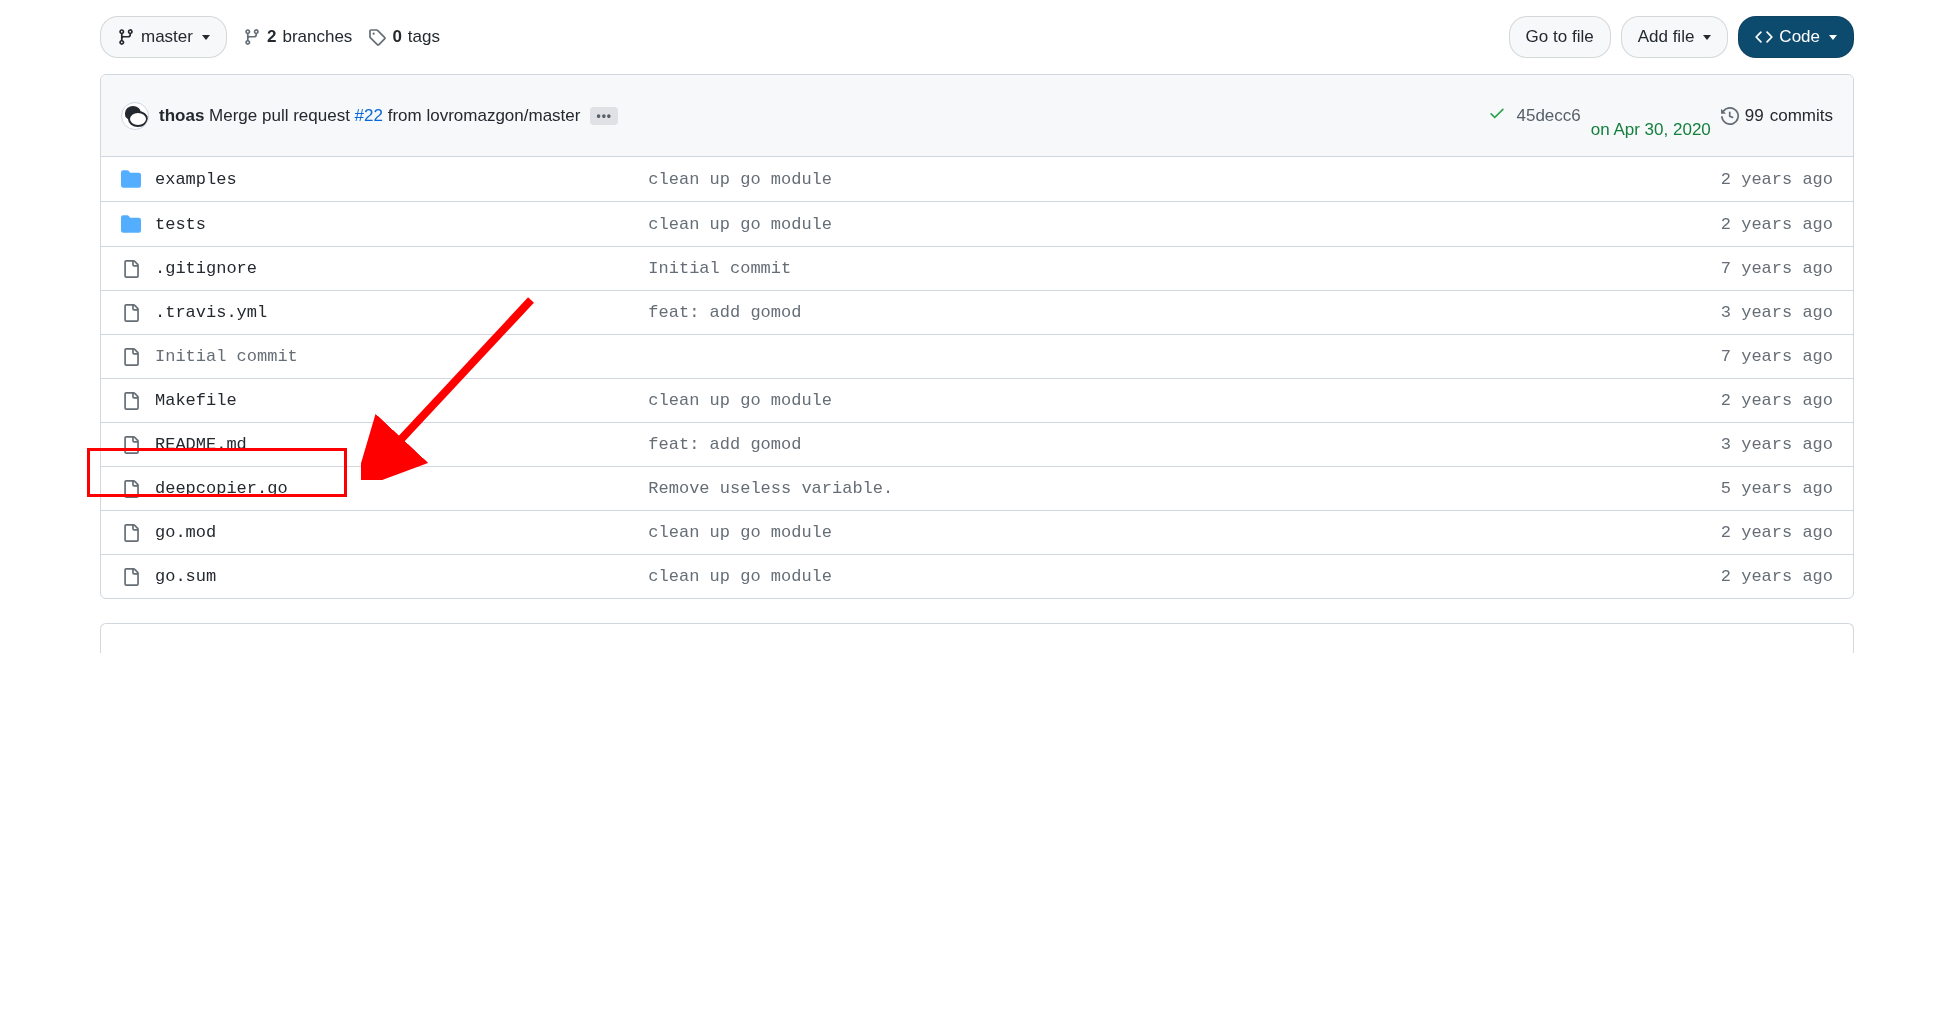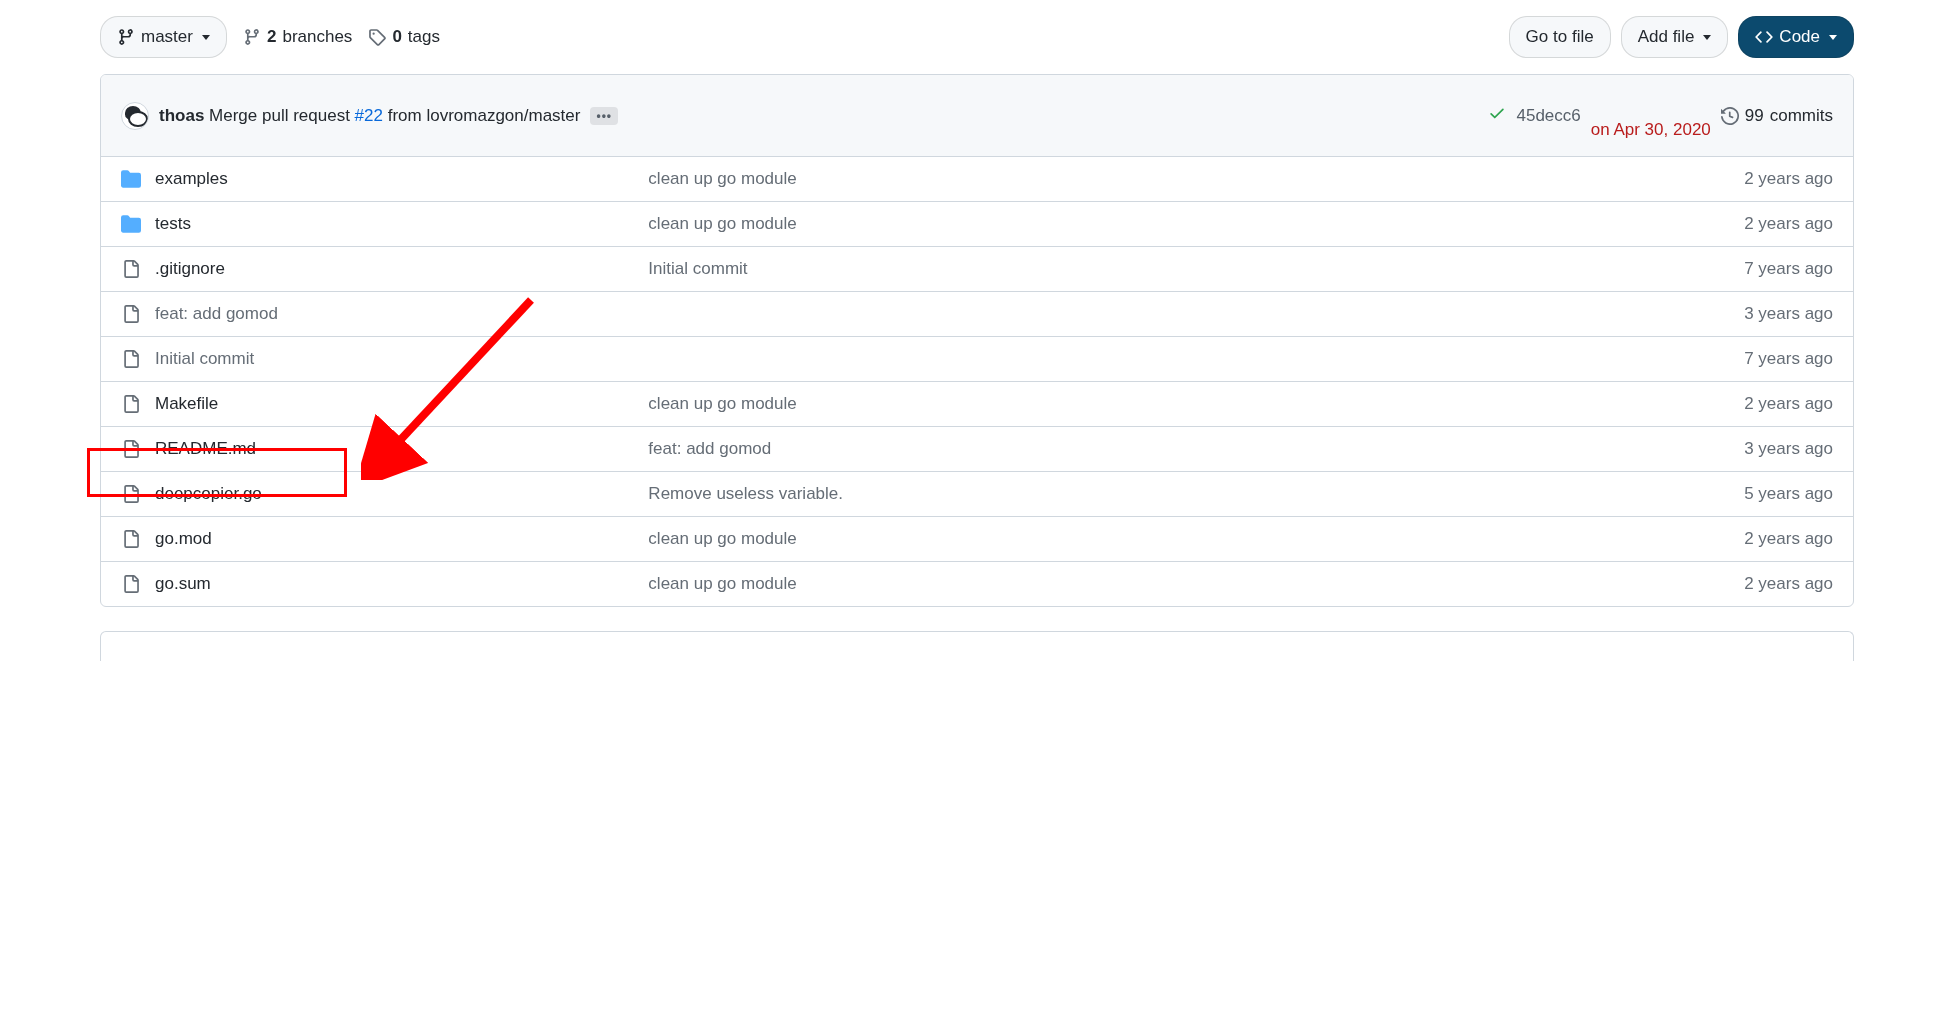--- a/index.html
+++ b/index.html
@@ -113,30 +113,31 @@
   }
   .commit-meta {
     display: flex;
     align-items: center;
     gap: 10px;
     color: #57606a;
     margin-left: auto;
   }
   .commit-meta .check { color: #2da44e; }
   .commit-meta .sha { color: #57606a; }
-  .commit-meta .date { color: #b91c1c; margin-top: 29px; }
+  .commit-meta .date { color: #15803d; margin-top: 29px; }
   .commit-meta strong { color: #24292f; font-weight: 400; }
 
   .row {
     display: flex;
     align-items: center;
     padding: 12px 20px;
     border-top: 1px solid #d0d7de;
     font-size: 17px;
     gap: 14px;
+    font-family: Liberation Mono, monospace;
   }
   .row:first-of-type { border-top: none; }
   .row .icon { width: 20px; display: flex; justify-content: center; }
   .row .icon svg { fill: #656d76; }
   .row .icon.folder svg { fill: #54aeff; }
   .row .name { flex: 0 0 28%; color: #24292f; }
   .row .name a { color: inherit; text-decoration: none; cursor: pointer; }
   .row .msg { flex: 1; color: #656d76; }
   .row .msg a { color: inherit; text-decoration: none; cursor: pointer; }
   .row .age { color: #656d76; white-space: nowrap; }
@@ -263,20 +264,21 @@
         <span class="name"><a>.gitignore</a></span>
         <span class="msg"><a>Initial commit</a></span>
         <span class="age">7 years ago</span>
       </div>
       <div class="row">
         <span class="icon ">
           <svg width="18" height="18" viewBox="0 0 16 16">
             <path d="M2 1.75C2 .784 2.784 0 3.75 0h6.586c.464 0 .909.184 1.237.513l2.914 2.914c.329.328.513.773.513 1.237v9.586A1.75 1.75 0 0 1 13.25 16h-9.5A1.75 1.75 0 0 1 2 14.25Zm1.75-.25a.25.25 0 0 0-.25.25v12.5c0 .138.112.25.25.25h9.5a.25.25 0 0 0 .25-.25V6h-2.75A1.75 1.75 0 0 1 9 4.25V1.5Zm6.75.062V4.25c0 .138.112.25.25.25h2.688a.252.252 0 0 0-.011-.013l-2.914-2.914a.272.272 0 0 0-.013-.011Z"></path>
           </svg>
         </span>
+        <span class="name"><a>.travis.yml</a></span>
         <span class="msg"><a>feat: add gomod</a></span>
         <span class="age">3 years ago</span>
       </div>
       <div class="row">
         <span class="icon ">
           <svg width="18" height="18" viewBox="0 0 16 16">
             <path d="M2 1.75C2 .784 2.784 0 3.75 0h6.586c.464 0 .909.184 1.237.513l2.914 2.914c.329.328.513.773.513 1.237v9.586A1.75 1.75 0 0 1 13.25 16h-9.5A1.75 1.75 0 0 1 2 14.25Zm1.75-.25a.25.25 0 0 0-.25.25v12.5c0 .138.112.25.25.25h9.5a.25.25 0 0 0 .25-.25V6h-2.75A1.75 1.75 0 0 1 9 4.25V1.5Zm6.75.062V4.25c0 .138.112.25.25.25h2.688a.252.252 0 0 0-.011-.013l-2.914-2.914a.272.272 0 0 0-.013-.011Z"></path>
           </svg>
         </span>
         <span class="msg"><a>Initial commit</a></span>

